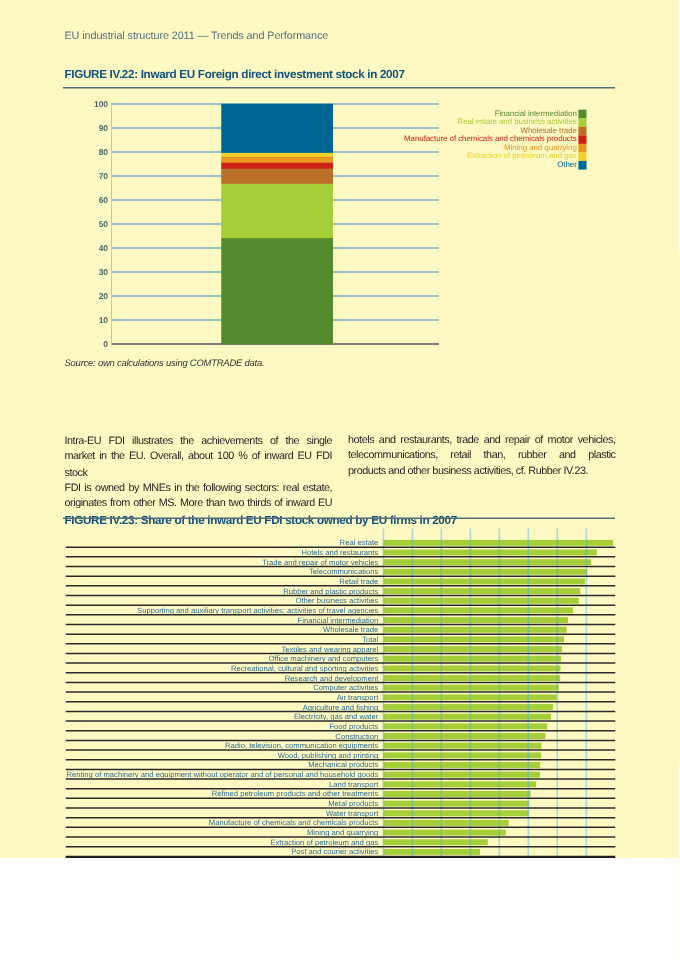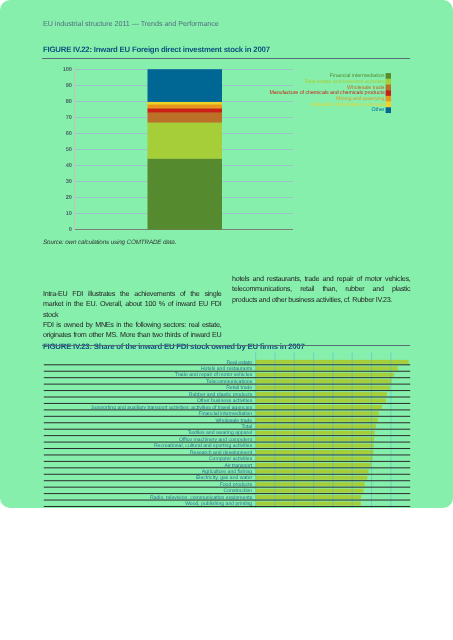--- a/index.html
+++ b/index.html
@@ -1,33 +1,33 @@
 <!DOCTYPE html>
 <html><head>
 <meta charset="utf-8">
 <style>
   html,body{margin:0;padding:0;background:#fff;}
   body{width:453px;height:640px;font-family:"Liberation Sans",sans-serif;color:#231f20;-webkit-font-smoothing:antialiased;text-rendering:geometricPrecision;}
-  .page{position:relative;width:453px;height:508px;overflow:hidden;background:#86efac;border-radius:10px;}
+  .page{position:relative;width:453px;height:572px;overflow:hidden;background:#fef9c3;}
   .running-head,.fig-title,.source,.page-num,.col,svg.chart{will-change:transform;transform:translate3d(0,0,0);}
 
   .running-head{position:absolute;left:43px;top:18.6px;font-size:7.2px;letter-spacing:-0.05px;color:#53707f;white-space:nowrap;}
 
   .fig-title{position:absolute;left:42.5px;font-size:7.8px;font-weight:bold;color:#10527f;letter-spacing:-0.22px;white-space:nowrap;}
   .fig-rule{position:absolute;left:42.4px;width:367.6px;height:1.1px;background:#556e78;}
 
   .source{position:absolute;left:43px;font-size:6.3px;font-style:italic;letter-spacing:-0.15px;color:#333;white-space:nowrap;}
 
   .page-num{position:absolute;left:43.2px;top:612.3px;font-size:6.9px;font-weight:bold;letter-spacing:0px;color:#3c3c3c;}
 
   .col{position:absolute;width:178.4px;font-size:7.2px;letter-spacing:-0.3px;color:#231f20;margin-top:21px;}
   .col .l{line-height:10.35px;text-align:justify;text-align-last:justify;}
   .col .l.last{text-align-last:left;}
   .col1{left:43px;top:268px;}
-  .col2{left:232.3px;top:253px;}
+  .col2{left:232.3px;top:267px;}
 
   svg.chart{position:absolute;left:0;top:0;width:453px;height:640px;overflow:visible;}
 </style>
 </head>
 <body>
 
 <div class="page">
 
   <div class="running-head">EU industrial structure 2011 — Trends and Performance</div>
 

